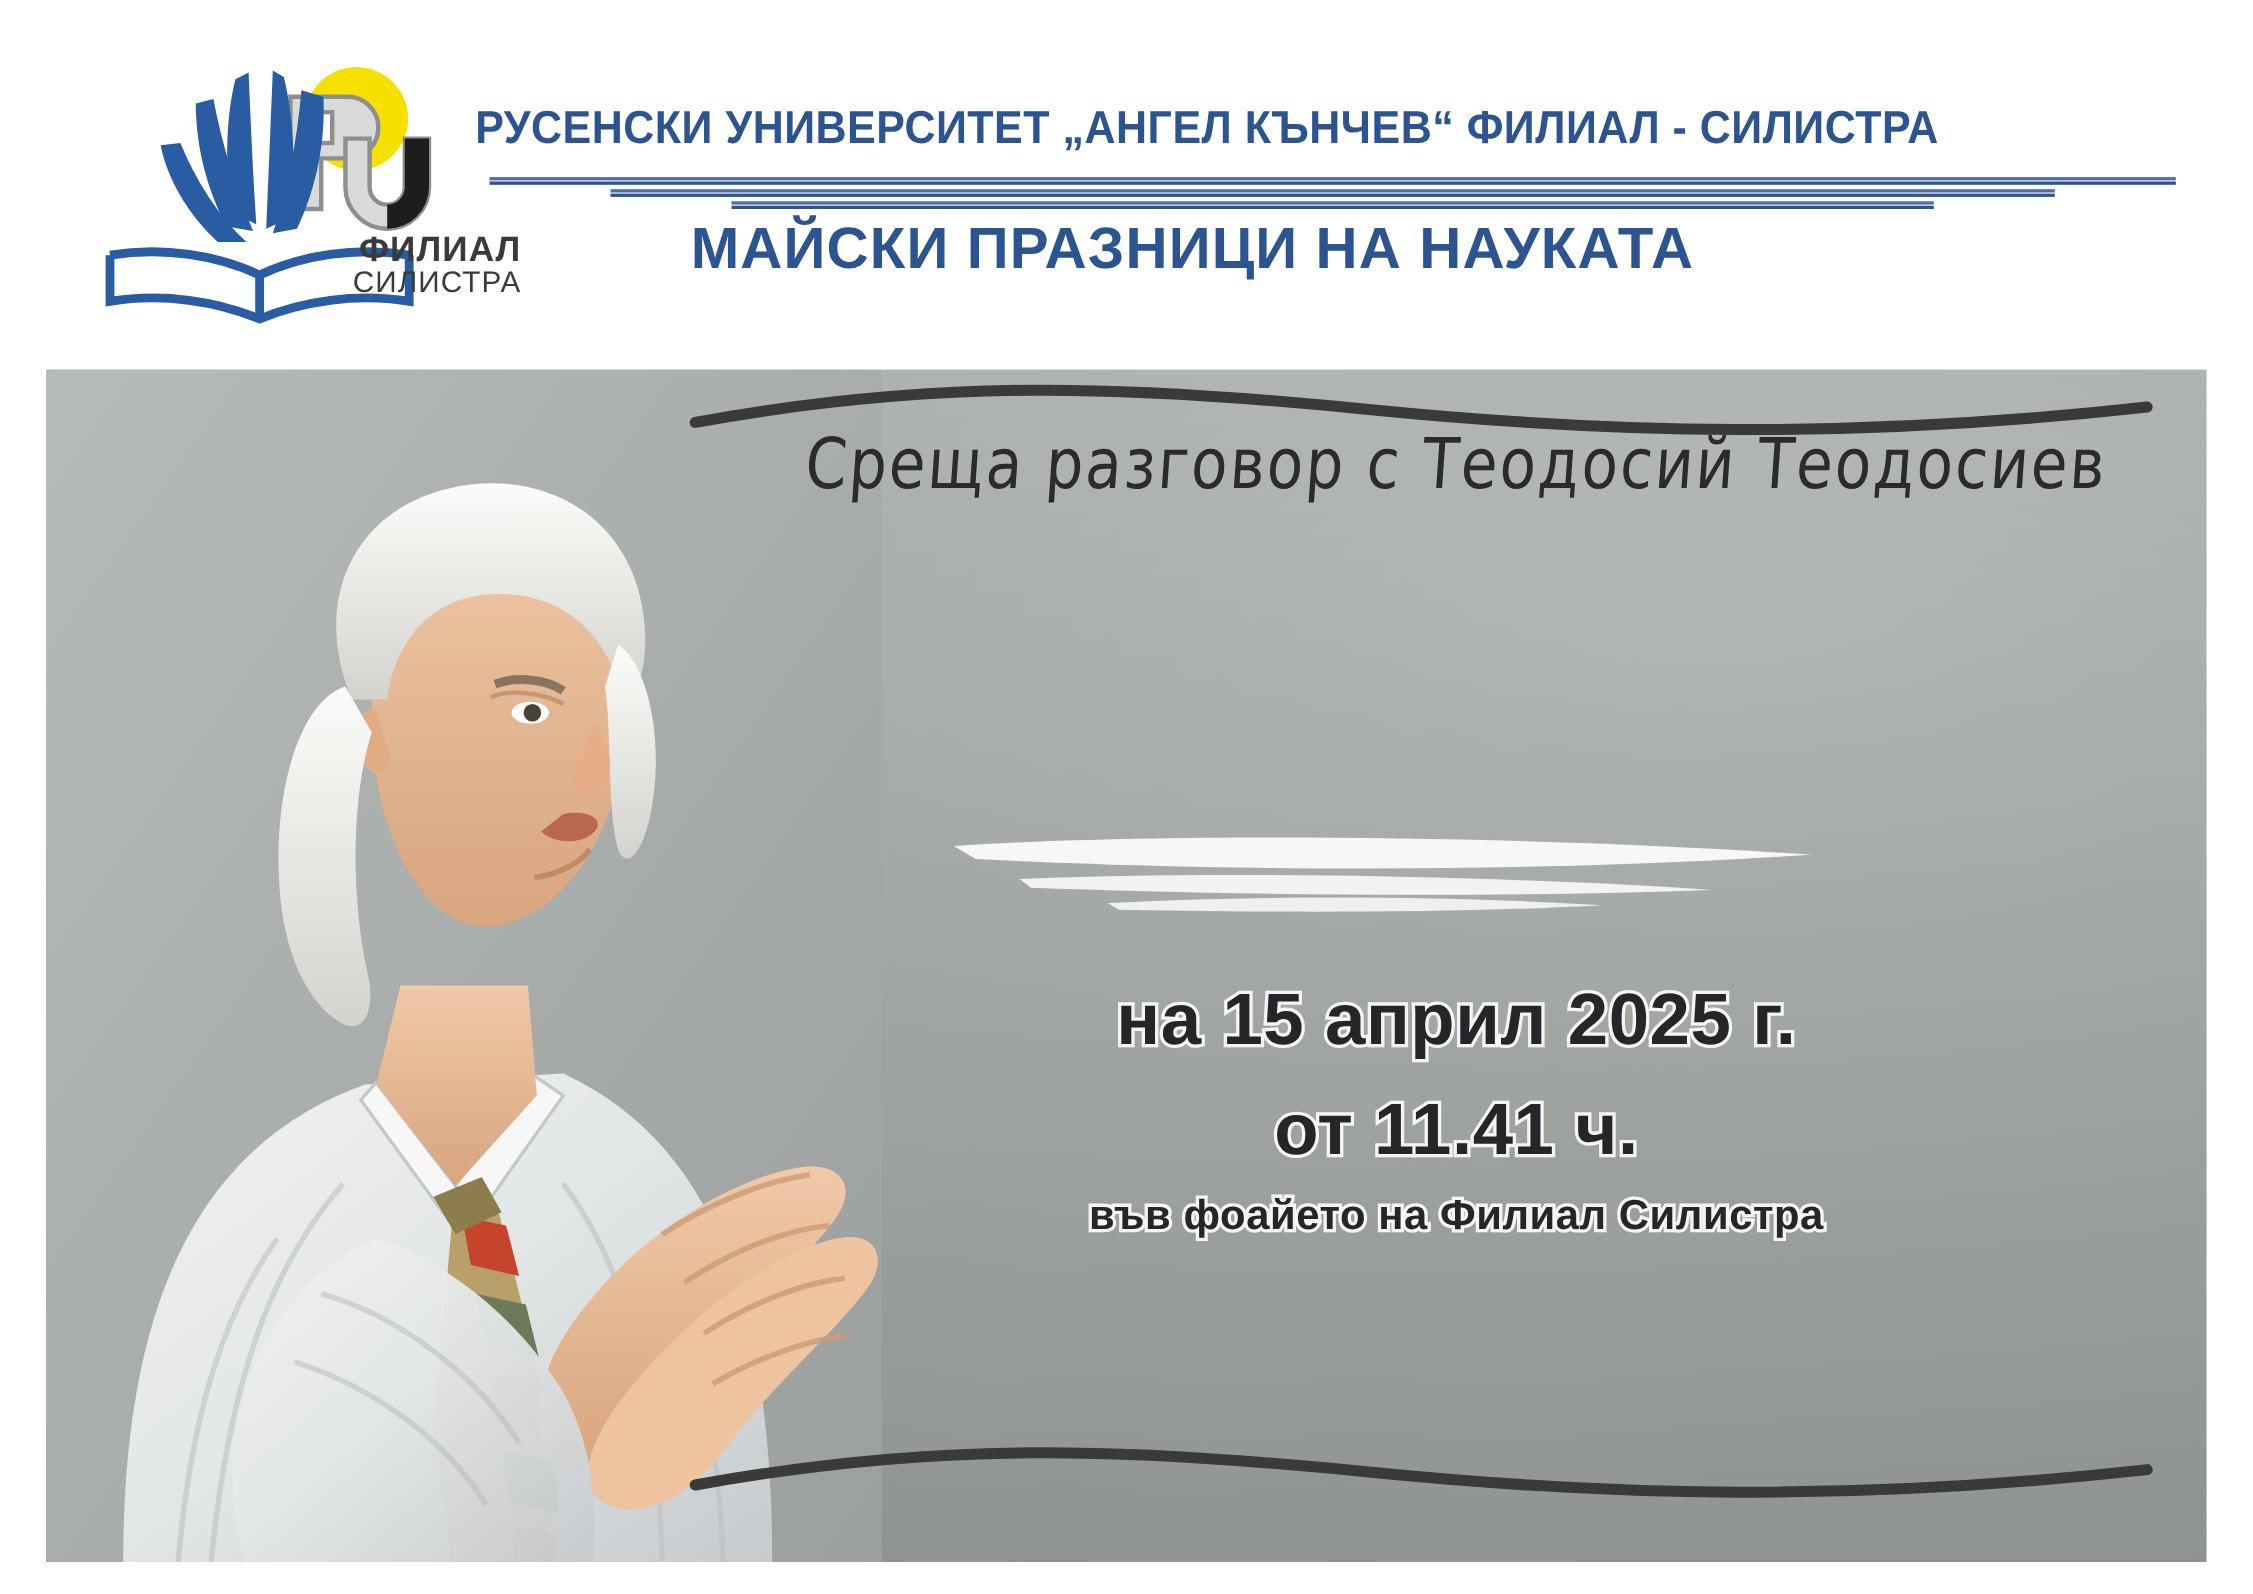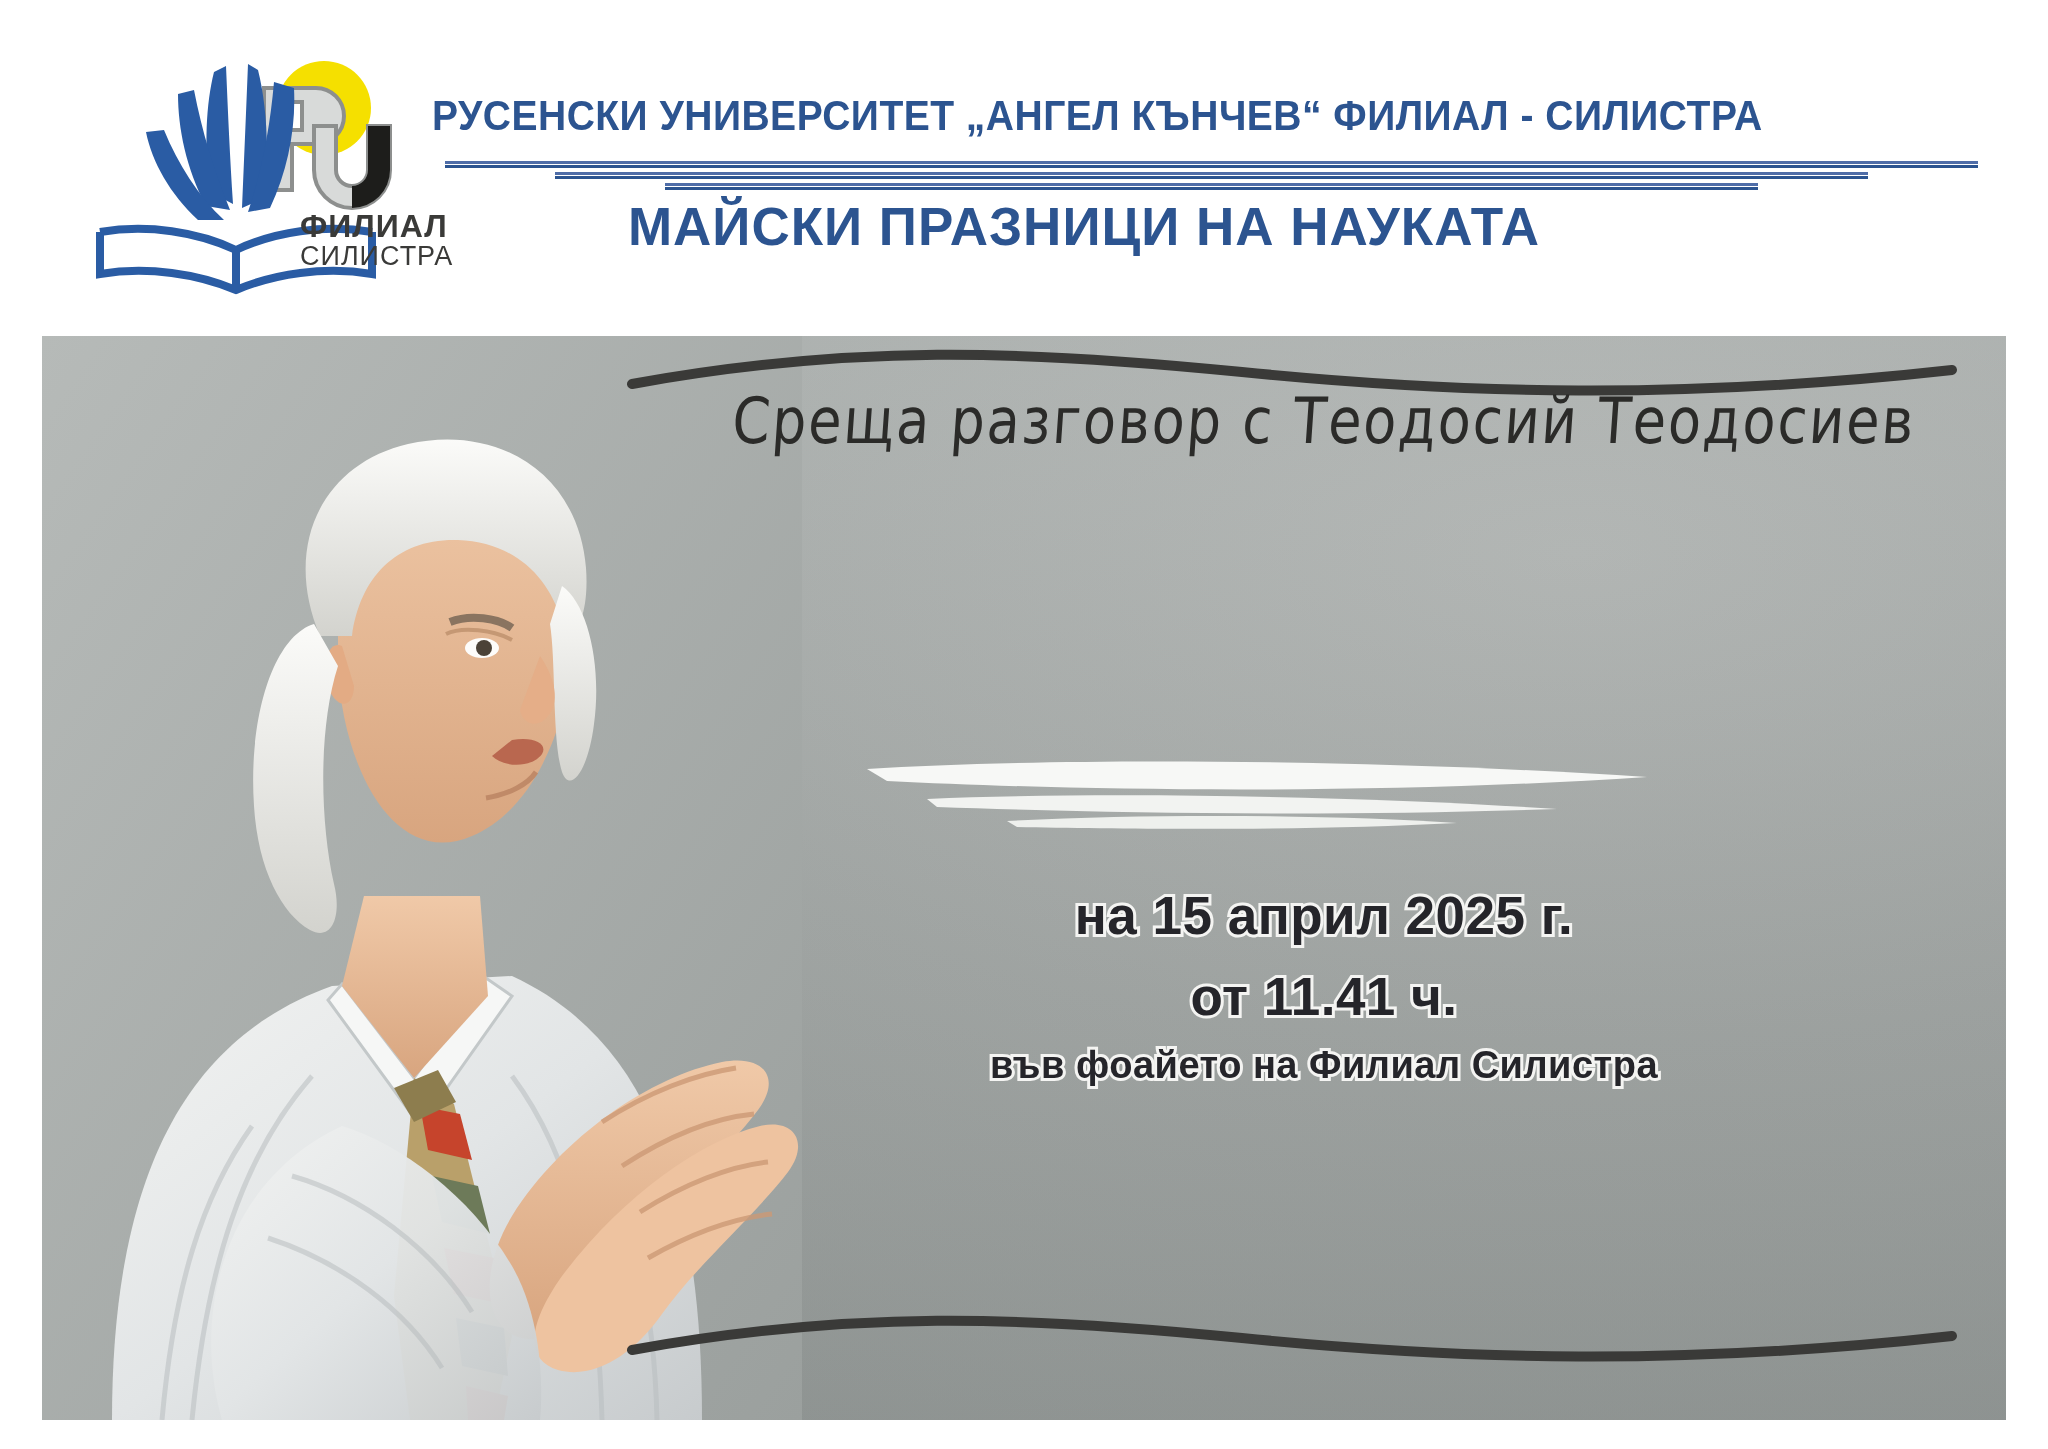--- a/index.html
+++ b/index.html
@@ -13,22 +13,22 @@
   
   #header{
     position:absolute;left:0;top:0;width:2048px;height:336px;
     background:#ffffff;
   }
 
   
   #logo{position:absolute;left:78px;top:28px;width:330px;height:270px;}
   #logo svg{display:block;}
   #logo-caption{
-    position:absolute;left:222px;top:182px;width:190px;
-    text-align:left;color:#3a3a38;line-height:1.02;
+    position:absolute;left:206px;top:182px;width:190px;
+    text-align:right;color:#3a3a38;line-height:1.02;
   }
   #logo-caption .l1{font-size:32px;font-weight:bold;letter-spacing:1px;}
   #logo-caption .l2{font-size:27px;font-weight:normal;letter-spacing:1px;}
 
   
   #univ-line{
     position:absolute;left:432px;top:92px;width:1570px;
     font-size:42px;font-weight:bold;color:#2c5490;
     letter-spacing:0.5px;
     transform:scaleX(0.93);transform-origin:left center;
@@ -98,21 +98,21 @@
     position:absolute;left:0;top:540px;width:1364px;text-align:center;
   }
   #when .wl{
     display:block;
     font-size:38px;font-weight:bold;line-height:1.52;
     color:#25252a;
     letter-spacing:0.5px;white-space:nowrap;
     -webkit-text-stroke:6px #f4f4f2;
     paint-order:stroke fill;
   }
-  #when .wl.big{font-size:53px;}
+  #when .wl.big{font-size:66px;}
 </style>
 </head>
 <body>
 
 <div id="header">
 
   <div id="logo">
     <svg width="330" height="270" viewBox="0 0 330 270">
 
       <circle cx="246" cy="80" r="47" fill="#f5e000"></circle>

